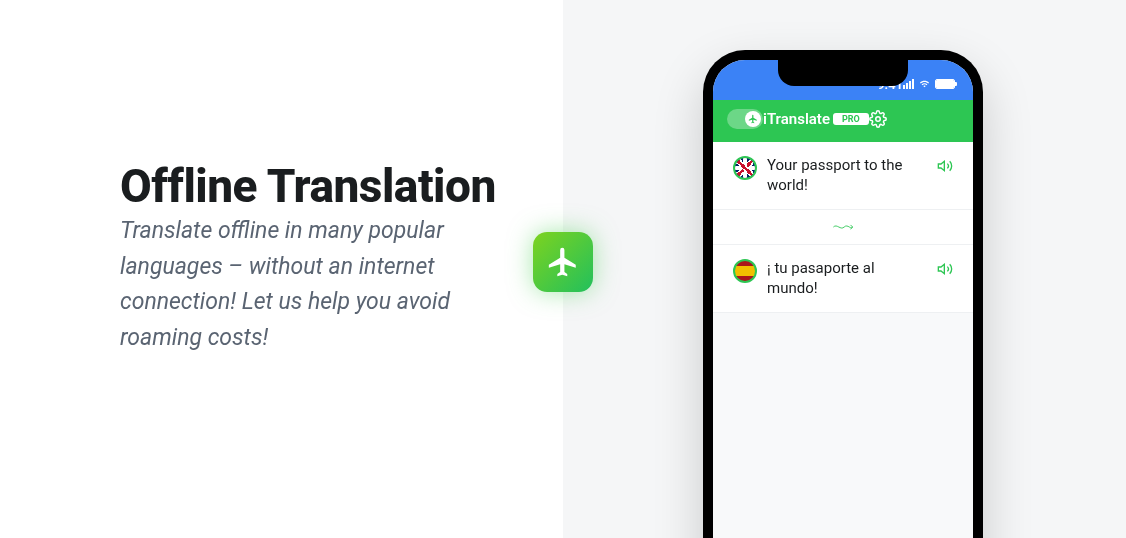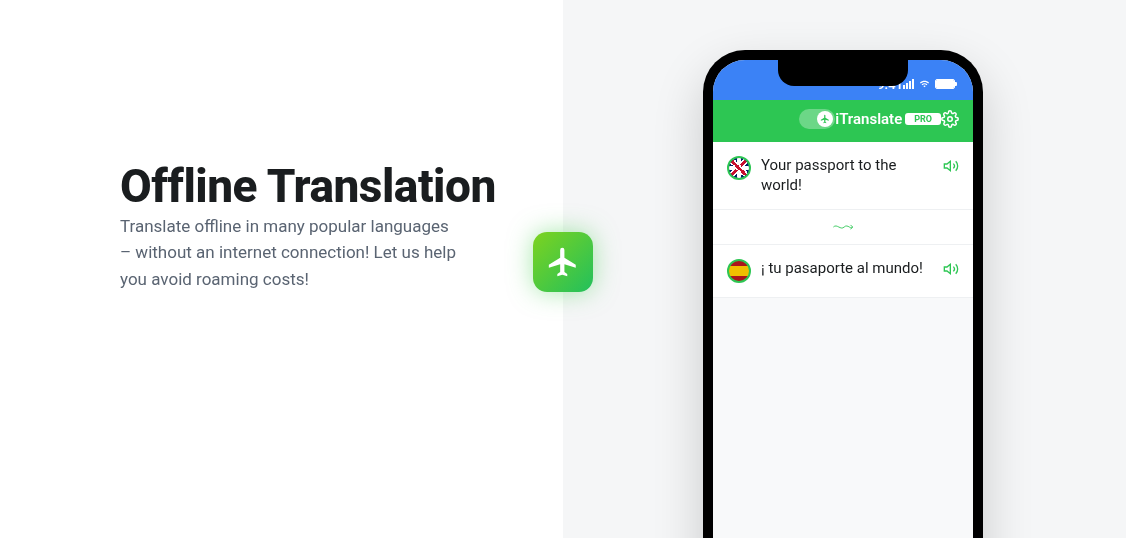--- a/index.html
+++ b/index.html
@@ -23,24 +23,25 @@
       align-items: center;
     }
     .heading {
       font-size: 46px;
       font-weight: 800;
       color: #1a1d1f;
       line-height: 1.15;
       letter-spacing: -0.5px;
     }
     .description {
-      font-size: 17px;
+      font-size: 23px;
       color: #5a6472;
       line-height: 1.55;
       max-width: 340px;
+      font-style: italic;
     }
 
     .plane-icon {
       position: absolute;
       left: -30px;
       top: 232px;
       width: 60px;
       height: 60px;
       border-radius: 14px;
       background: linear-gradient(135deg, #7dd31f 0%, #22c05c 100%);
@@ -109,21 +110,21 @@
     .wifi { width: 13px; height: 10px; }
     .battery { width: 20px; height: 10px; border: 1px solid #fff; border-radius: 2px; position: relative; }
     .battery::after { content: ''; position: absolute; right: -3px; top: 2px; width: 2px; height: 4px; background: #fff; border-radius: 0 1px 1px 0; }
     .battery-fill { width: 100%; height: 100%; background: #fff; border-radius: 1px; }
 
     .app-header {
       background: #2dc653;
       height: 42px;
       display: flex;
       align-items: center;
-      justify-content: flex-end;
+      justify-content: flex-start;
       padding: 0 14px 4px;
     }
     .header-toggle {
       width: 36px;
       height: 20px;
       border-radius: 10px;
       background: rgba(255,255,255,0.3);
       display: flex;
       align-items: center;
       padding: 2px;
@@ -142,21 +143,21 @@
     .header-title { color: #fff; font-size: 15px; font-weight: 600; display: flex; align-items: center; gap: 3px; }
     .pro-badge { color: #2dc653; background: #fff; border-radius: 3px; padding: 1px 9px; font-size: 9px; font-weight: 700; }
     .gear-icon { width: 18px; height: 18px; }
 
     .translation-area {
       background: #f8f9fa;
       height: calc(100% - 82px - 40px);
     }
     .translation-card {
       background: #fff;
-      padding: 14px 14px;
+      padding: 14px 20px;
       display: flex;
       gap: 10px;
       align-items: flex-start;
       border-bottom: 1px solid #eef0f2;
     }
     .flag {
       width: 24px;
       height: 24px;
       border-radius: 50%;
       border: 2px solid #2dc653;

